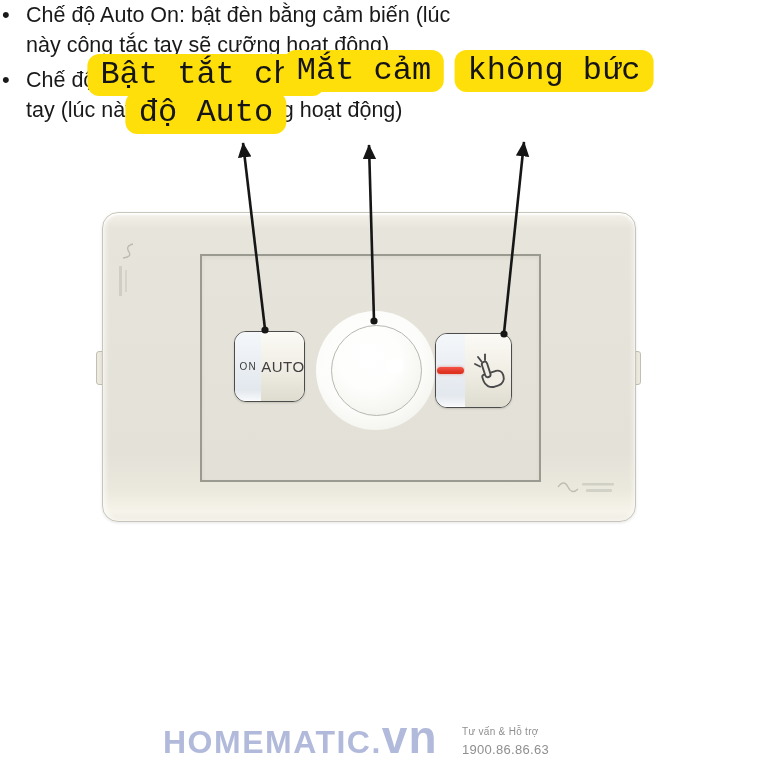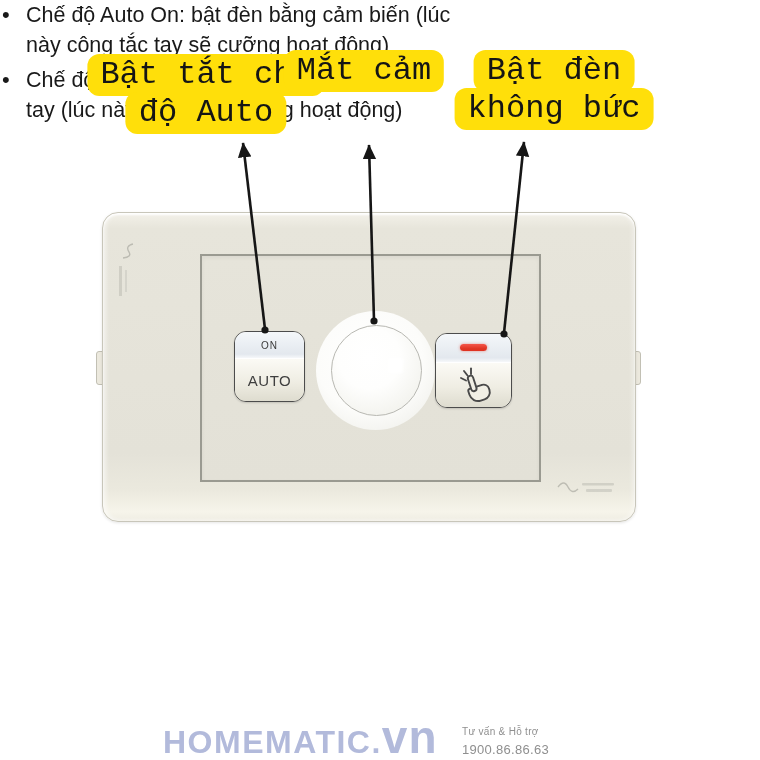--- a/index.html
+++ b/index.html
@@ -48,21 +48,21 @@
   }
   .recess{
     left:200px;top:254px;width:337px;height:224px;
     border:2px solid #9a9a91;z-index:3;
     background:linear-gradient(180deg,#e6e4da 0%,#e3e1d7 100%);
     box-shadow:inset 0 2px 4px rgba(0,0,0,.05);
   }
   .rocker{
     border:1.6px solid #4c4c4c;border-radius:12px;overflow:hidden;z-index:4;
     box-shadow:0 1px 2px rgba(0,0,0,.15);
-    display:flex;flex-direction:column;
+    display:flex;flex-direction:row;
   }
   .rocker .r-top{
     flex:0 0 38%;display:flex;align-items:center;justify-content:center;
     background:linear-gradient(180deg,#f4f7fa 0%,#e3e8ee 85%,#f6f8fa 100%);
     border-bottom:1px solid #ffffff;
     box-shadow:0 2px 0 rgba(255,255,255,.95);
     position:relative;
   }
   .rocker .r-bottom{
     flex:1;display:flex;align-items:center;justify-content:center;
@@ -119,21 +119,20 @@
 <body>
 
 <div class="callout" style="left:206px;top:54px;">
   <span class="cl-line">Bật tắt chế</span>
   <span class="cl-line">độ Auto</span>
 </div>
 <div class="callout" style="left:364px;top:50px;">
   <span class="cl-line">Mắt cảm</span>
 </div>
 <div class="callout" style="left:554px;top:50px;">
-  <span class="cl-line">Bật đèn</span>
   <span class="cl-line">không bức</span>
 </div>
 
 <svg class="overlay" width="760" height="760" viewBox="0 0 760 760">
   <defs>
     <marker id="ah" markerWidth="6.5" markerHeight="5.5" refX="5.5" refY="2.6" orient="auto">
       <path class="arrow-head" d="M0 0 L5.8 2.6 L0 5.2 Z"></path>
     </marker>
   </defs>
   <line class="arrow-line" x1="265" y1="329" x2="243" y2="143" marker-end="url(#ah)"></line>

